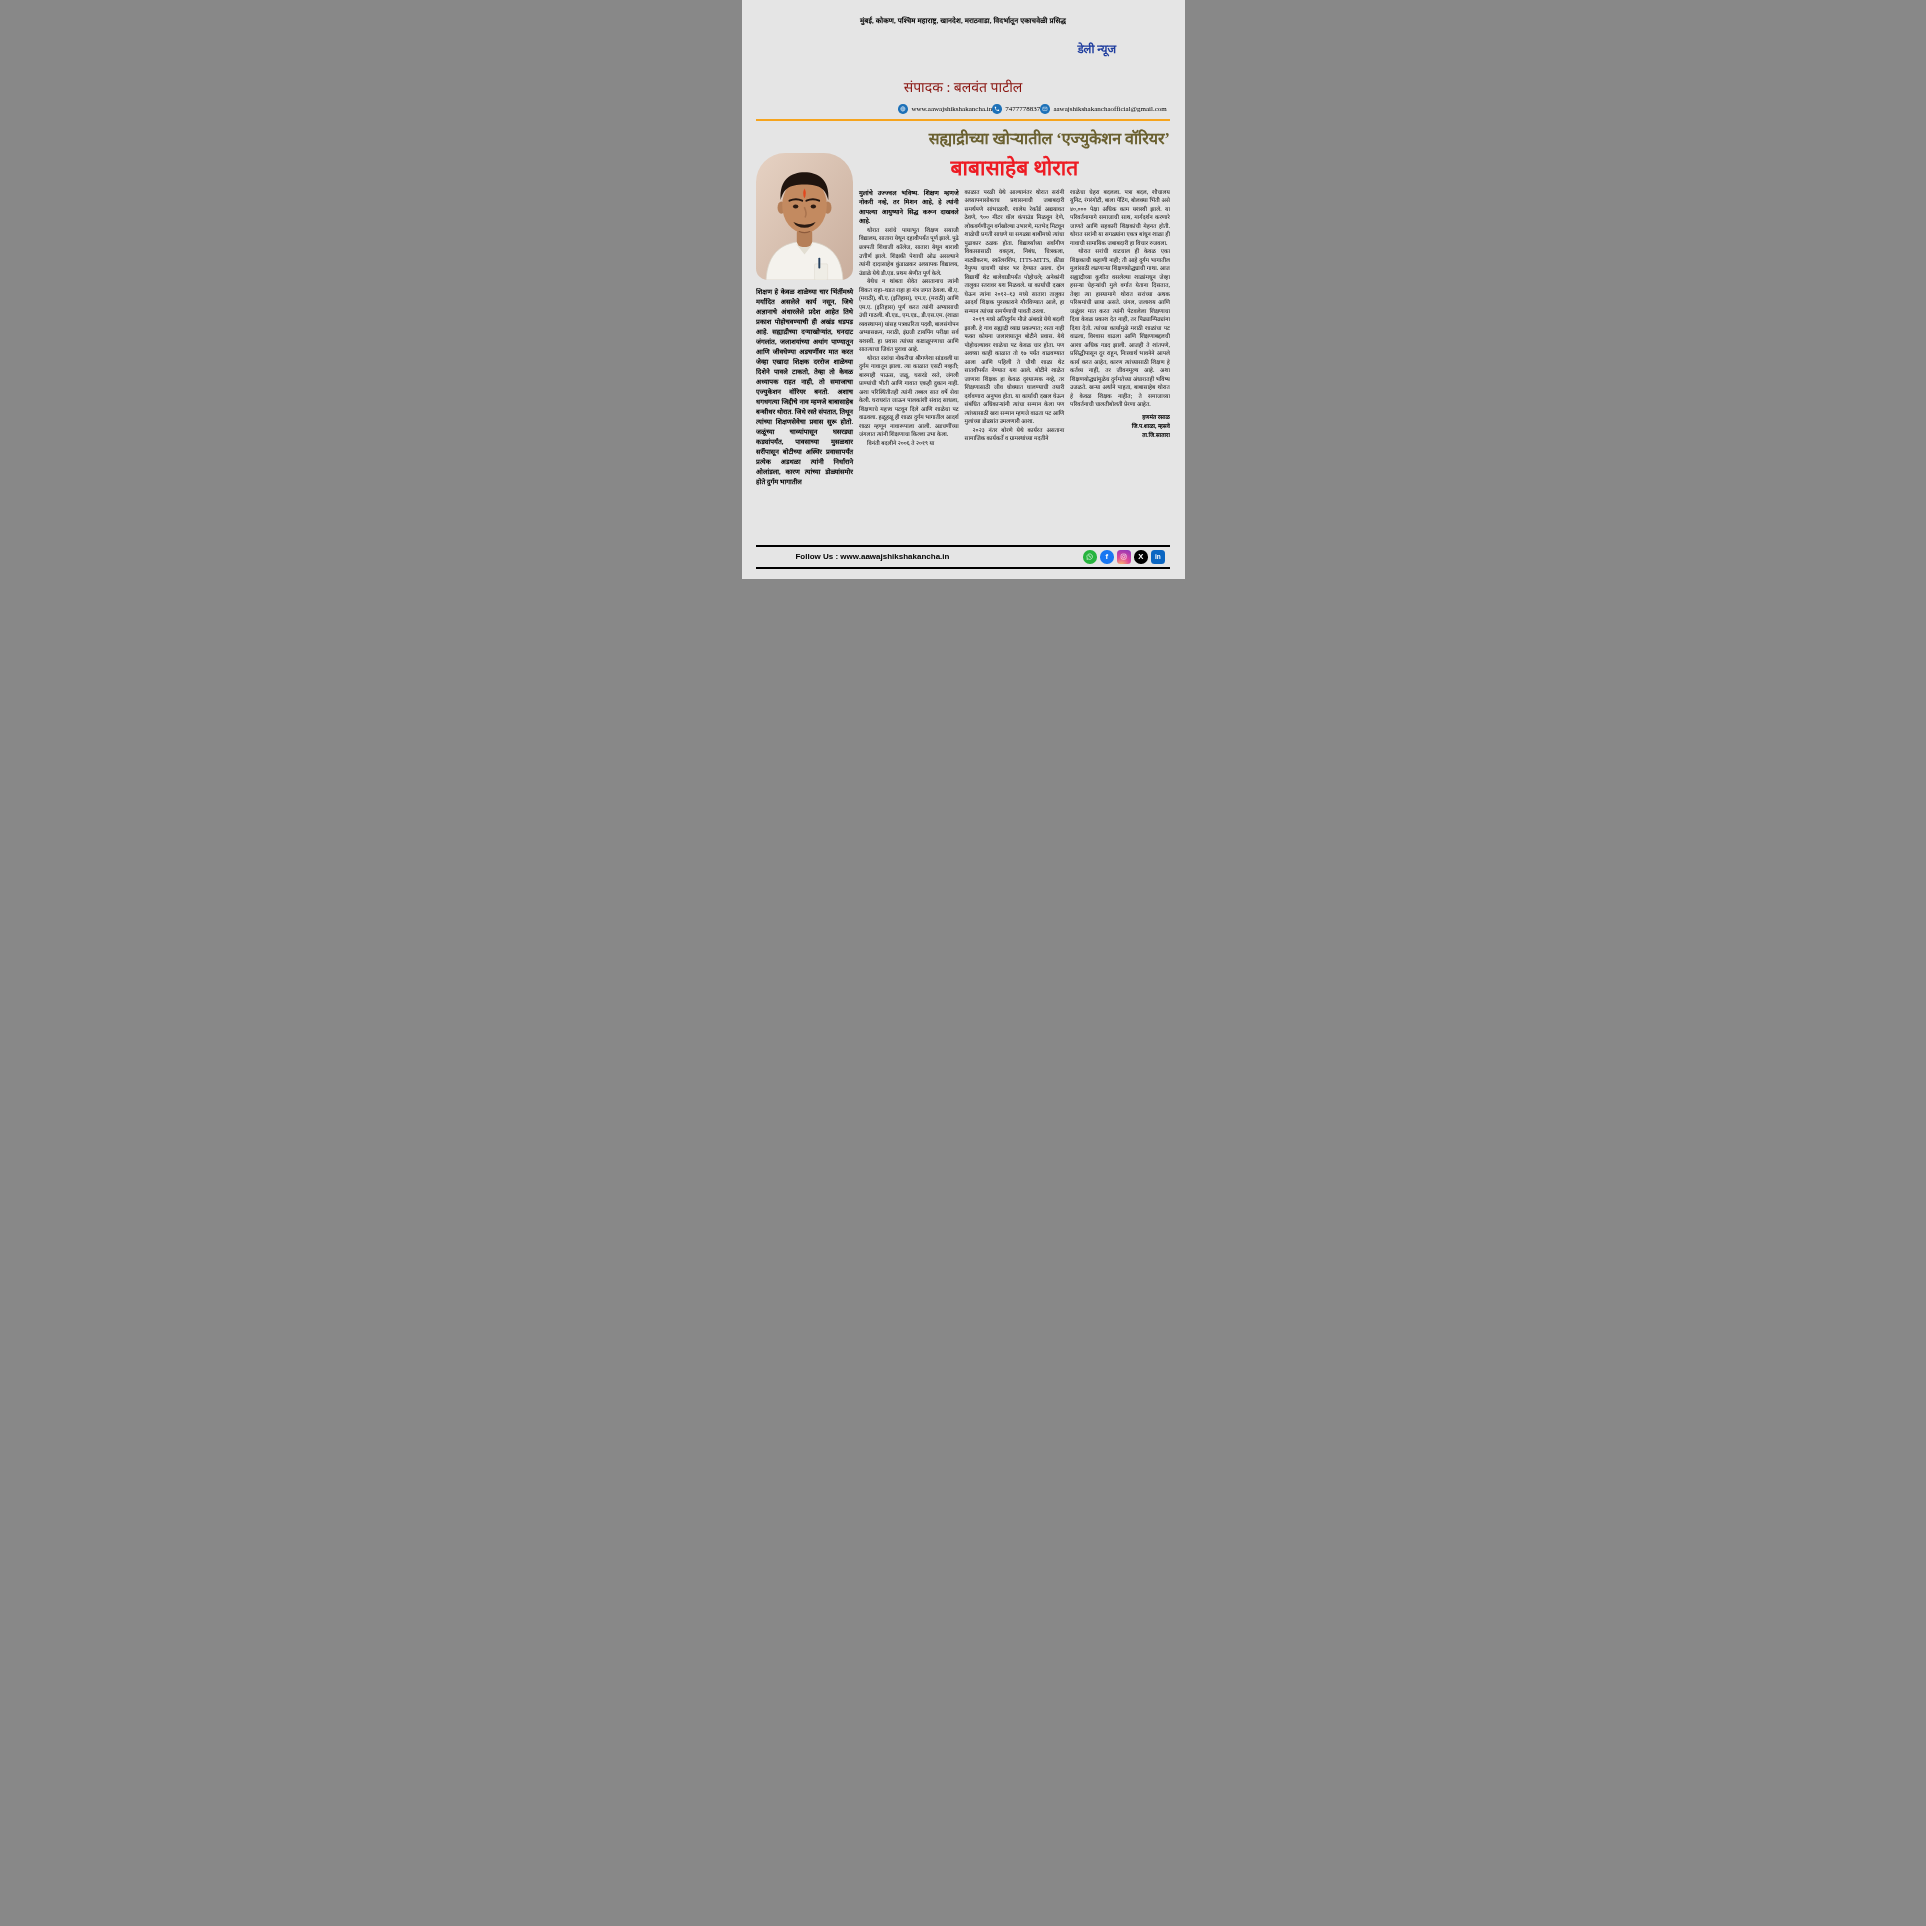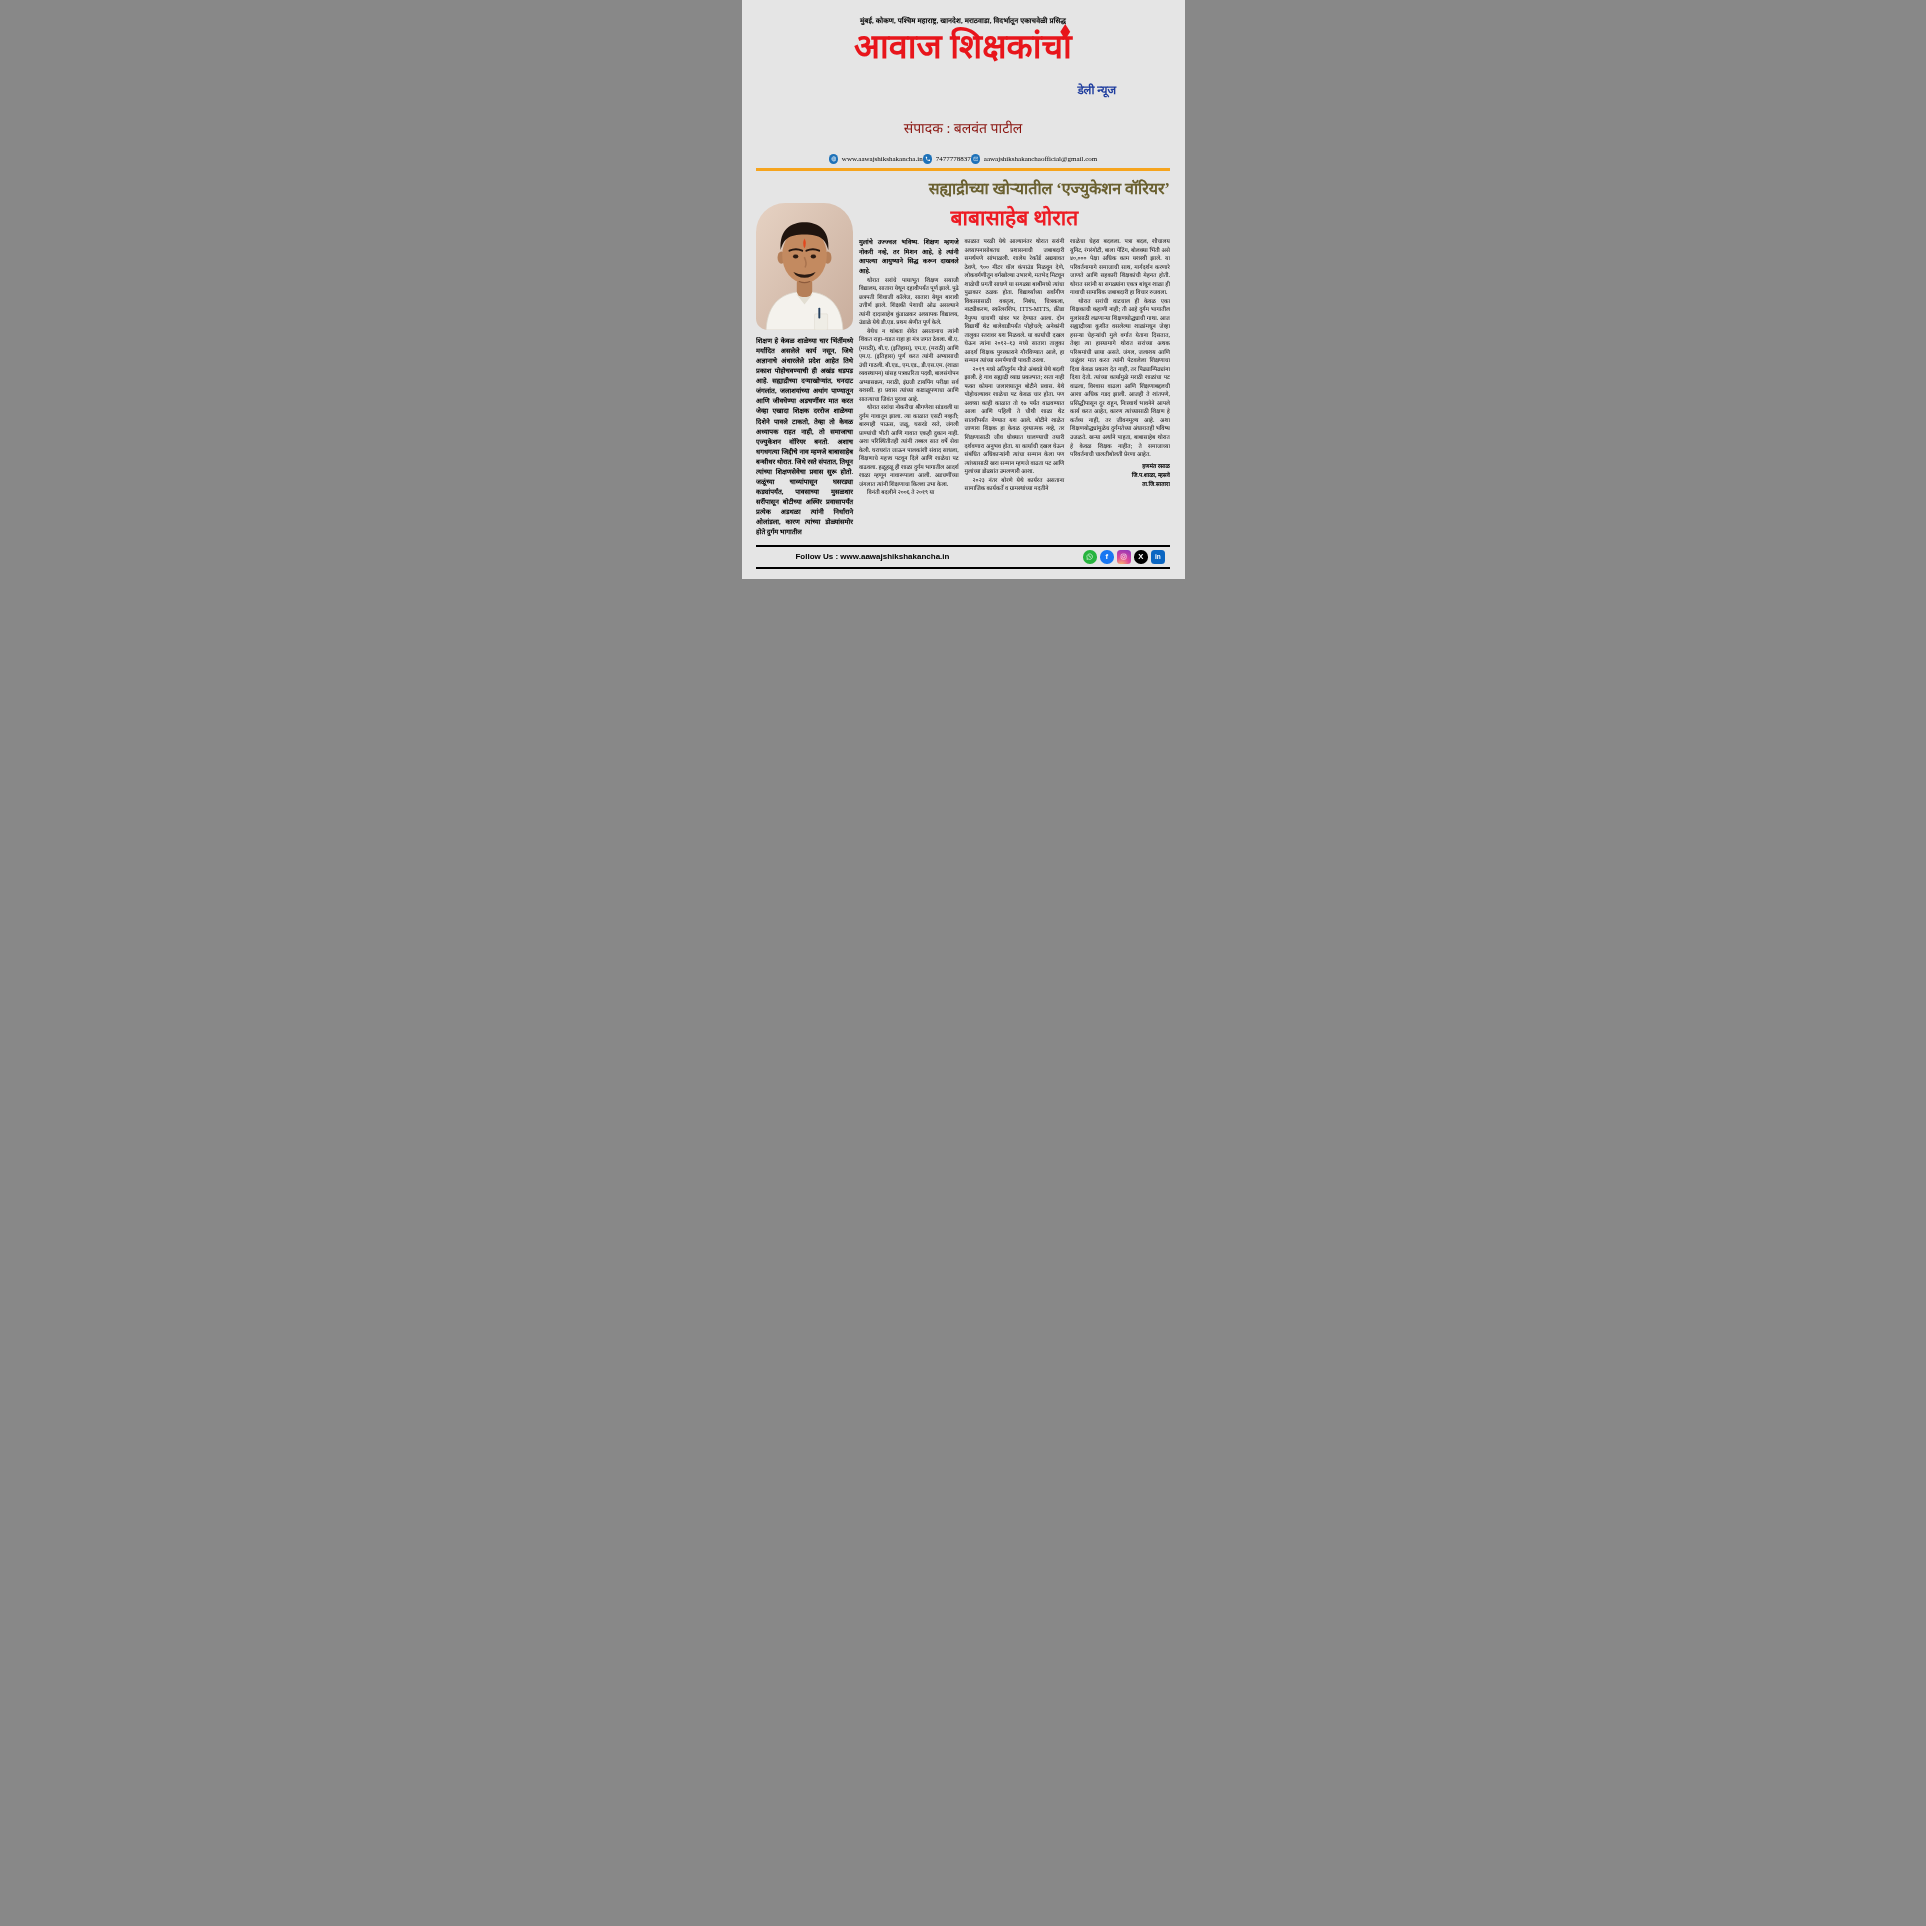--- a/index.html
+++ b/index.html
@@ -11,22 +11,22 @@
   
   .tagline { text-align:center; font-weight:bold; font-size:7.1px; letter-spacing:0.1px; }
   .masthead { position:relative; text-align:center; color:#e8151b; font-weight:bold;
               font-size:34px; line-height:1.08; margin-top:3.9px; white-space:nowrap; }
   .masthead-diamond { position:absolute; top:-1.5px; left:74%; width:6.5px; height:6.5px;
               background:#e8151b; transform:scaleY(1.6) rotate(45deg); }
   .subtitle { text-align:right; padding-right:13%; color:#1f3d9e; font-weight:bold;
               font-size:11.6px; margin-top:16px; }
   .editor { text-align:center; color:#8a1510; font-weight:normal; font-size:14px; margin-top:21px; }
   
-  .contact { display:flex; align-items:center; justify-content:center;
-             margin-top:17px; font-size:7px; padding:0 3.1px; }
+  .contact { display:flex; align-items:center; justify-content:flex-end;
+             margin-top:8px; font-size:7px; padding:0 3.1px; }
   .contact-item { display:flex; align-items:center; }
   .ci { width:9.6px; height:9.6px; border-radius:50%; background:#1d71b8; color:#fff;
         display:inline-flex; align-items:center; justify-content:center; margin-right:3.5px; flex:none; }
   .ci svg { width:5.8px; height:5.8px; display:block; }
   .orange-rule { height:2.7px; background:#f6a41d; margin-top:4.6px; }
   
   .headline { text-align:right; color:#6a6030; font-weight:bold; font-size:16px;
               margin-top:6.2px; white-space:nowrap; }
   
   .article-body { display:flex; gap:5.8px; margin-top:3.9px; height:356px; overflow:hidden; }
@@ -62,24 +62,20 @@
   .li { background:#0a66c2; font-size:6.5px; }
   .sq svg { width:7.3px; height:7.3px; display:block; }
 </style>
 </head>
 <body>
 
 <div class="page">
 
   <div class="tagline">मुंबई, कोकण, पश्चिम महाराष्ट्र, खानदेश, मराठवाडा, विदर्भातून एकाचवेळी प्रसिद्ध</div>
 
-  <div class="masthead">
-    <span>आवाज शिक्षकांचा</span>
-    <span class="masthead-diamond"></span>
-  </div>
 
   <div class="subtitle">डेली न्यूज</div>
   <div class="editor">संपादक : बलवंत पाटील</div>
 
   <div class="contact">
     <span class="contact-item">
       <span class="ci">
         <svg viewBox="0 0 24 24">
             <circle cx="12" cy="12" r="9" fill="none" stroke="#fff" stroke-width="2"></circle>
             <ellipse cx="12" cy="12" rx="4" ry="9" fill="none" stroke="#fff" stroke-width="2"></ellipse>

